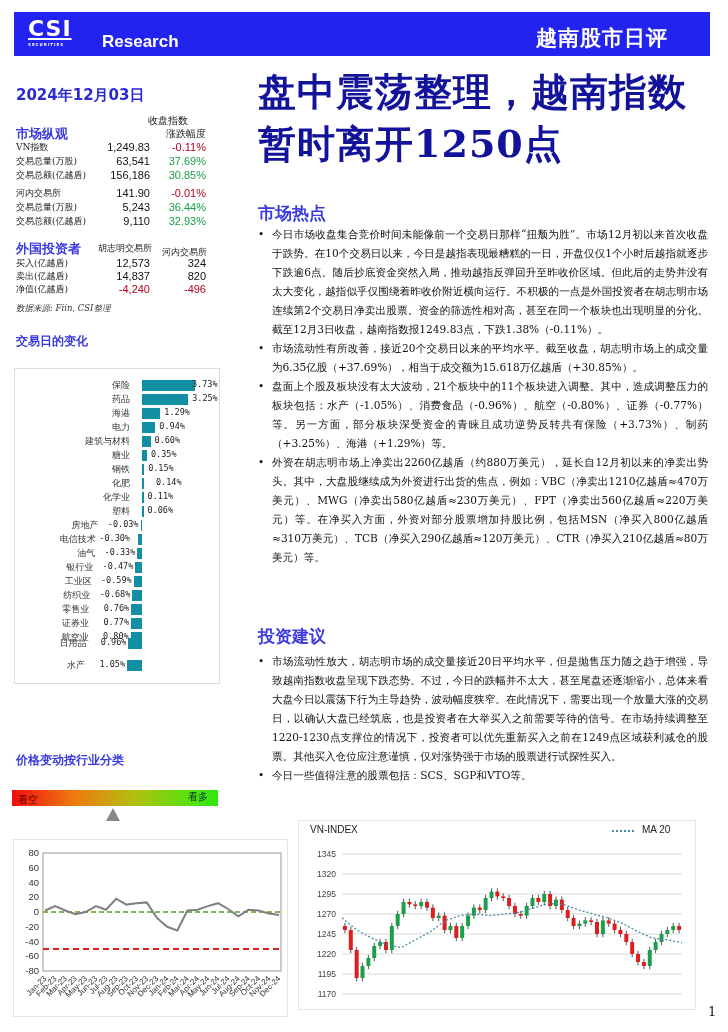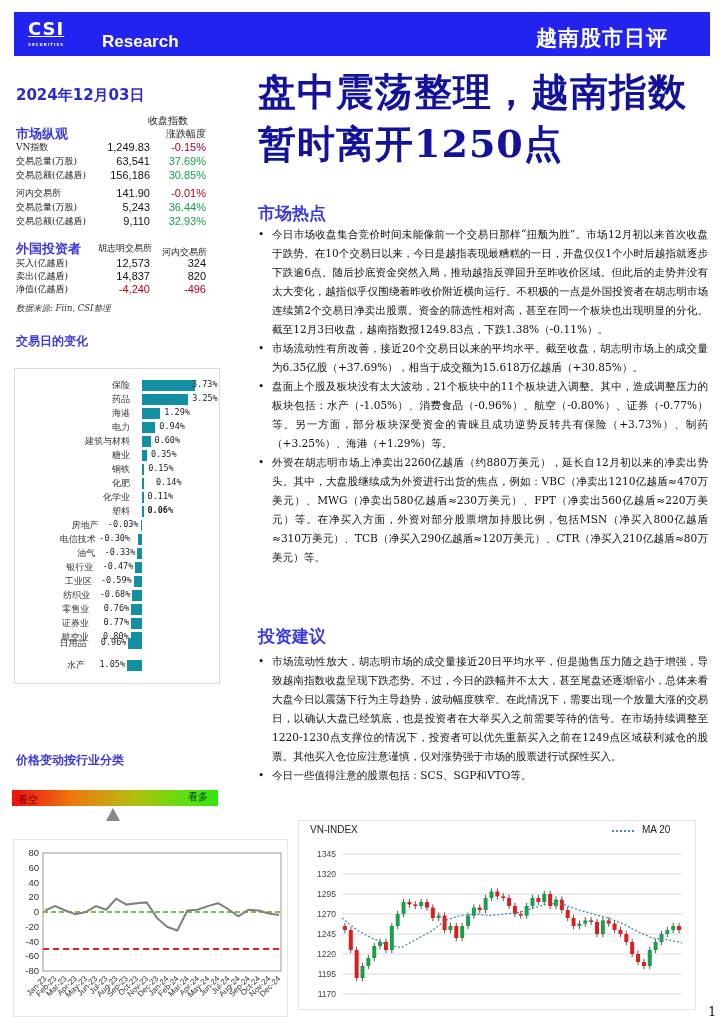--- a/index.html
+++ b/index.html
@@ -3,21 +3,21 @@
 <meta charset="utf-8">
 <style>
   html, body { margin:0; padding:0; }
   body { width:728px; height:1032px; position:relative; background:#ffffff; overflow:hidden;
          font-family:"DejaVu Serif", serif; color:#111; }
   .abs { position:absolute; }
 
   
   .header { left:14px; top:12px; width:696px; height:44px; background:#2323f0; }
   .logo { left:28px; top:16px; color:#fff; font-family:"DejaVu Sans", sans-serif; font-weight:bold; }
-  .logo-csi { font-size:18px; letter-spacing:1px; line-height:26px;text-decoration:underline; }
+  .logo-csi { font-size:22px; letter-spacing:1px; line-height:26px;text-decoration:underline; }
   .logo-sec { font-size:4px; letter-spacing:1px; line-height:6px; }
   .logo-research { left:102px; top:32px; color:#fff; font-family:"Liberation Sans", sans-serif; font-weight:bold; font-size:17px; }
   .header-title { right:60px; top:24px; color:#fff; font-family:"DejaVu Sans", sans-serif; font-weight:bold; font-size:21px; letter-spacing:1px; }
 
   
   .date { left:16px; top:86px; color:#2a2ad0; font-family:"DejaVu Sans", sans-serif; font-weight:bold; font-size:15px; }
   .sec-title { color:#3a3adf; font-family:"DejaVu Sans", sans-serif; font-weight:bold; font-size:13px; }
   .row { position:absolute; left:16px; width:200px; height:14px; }
   .row .lab { position:absolute; left:0; top:0; font-size:9px; color:#222; }
   .row .v1 { position:absolute; right:66px; top:0; text-align:right; font-family:"Liberation Sans", sans-serif; font-size:11px; }
@@ -72,21 +72,21 @@
 
 <div class="abs date">2024年12月03日</div>
 
 <div class="abs sec-title" style="left:16px;top:125px;">市场纵观</div>
 <div class="abs colhead" style="left:112px;top:114px;margin-left:36px;">收盘指数</div>
 <div class="abs colhead" style="left:166px;top:127px;">涨跌幅度</div>
 
 <div class="row" style="top:141px;">
   <span class="lab">VN指数</span>
   <span class="v1">1,249.83</span>
-  <span class="v2 neg">-0.15%</span>
+  <span class="v2 neg">-0.11%</span>
 </div>
 <div class="row" style="top:155px;">
   <span class="lab">交易总量(万股)</span>
   <span class="v1">63,541</span>
   <span class="v2 pos">37.69%</span>
 </div>
 <div class="row" style="top:169px;">
   <span class="lab">交易总额(亿越盾)</span>
   <span class="v1">156,186</span>
   <span class="v2 pos">30.85%</span>
@@ -173,21 +173,21 @@
       <div class="bar-val" style="left: 132.988px; padding-left: 8px;">0.14%</div>
     </div>
     <div class="bar-row" style="top: 122px;">
       <div class="bar-label" style="right: 89px;">化学业</div>
       <div class="bar" style="background: rgb(19, 143, 164); left: 127px; width: 1.562px;"></div>
       <div class="bar-val" style="left: 132.562px;">0.11%</div>
     </div>
     <div class="bar-row" style="top: 136px;">
       <div class="bar-label" style="right: 89px;">塑料</div>
       <div class="bar" style="background: rgb(19, 143, 164); left: 127px; width: 1.5px;"></div>
-      <div class="bar-val" style="left: 132.5px; font-weight: bold;">0.06%</div>
+      <div class="bar-val" style="left: 132.5px;">0.06%</div>
     </div>
     <div class="bar-row" style="top: 150px;">
       <div class="bar-label" style="right: 120.5px;">房地产</div>
       <div class="bar" style="background: rgb(19, 143, 164); left: 125.5px; width: 1.5px;"></div>
       <div class="bar-val" style="right: 80.5px;">-0.03%</div>
     </div>
     <div class="bar-row" style="top: 164px;">
       <div class="bar-label" style="right: 123.26px;">电信技术</div>
       <div class="bar" style="background: rgb(19, 143, 164); left: 122.74px; width: 4.26px;"></div>
       <div class="bar-val" style="right: 89px;">-0.30%</div>

